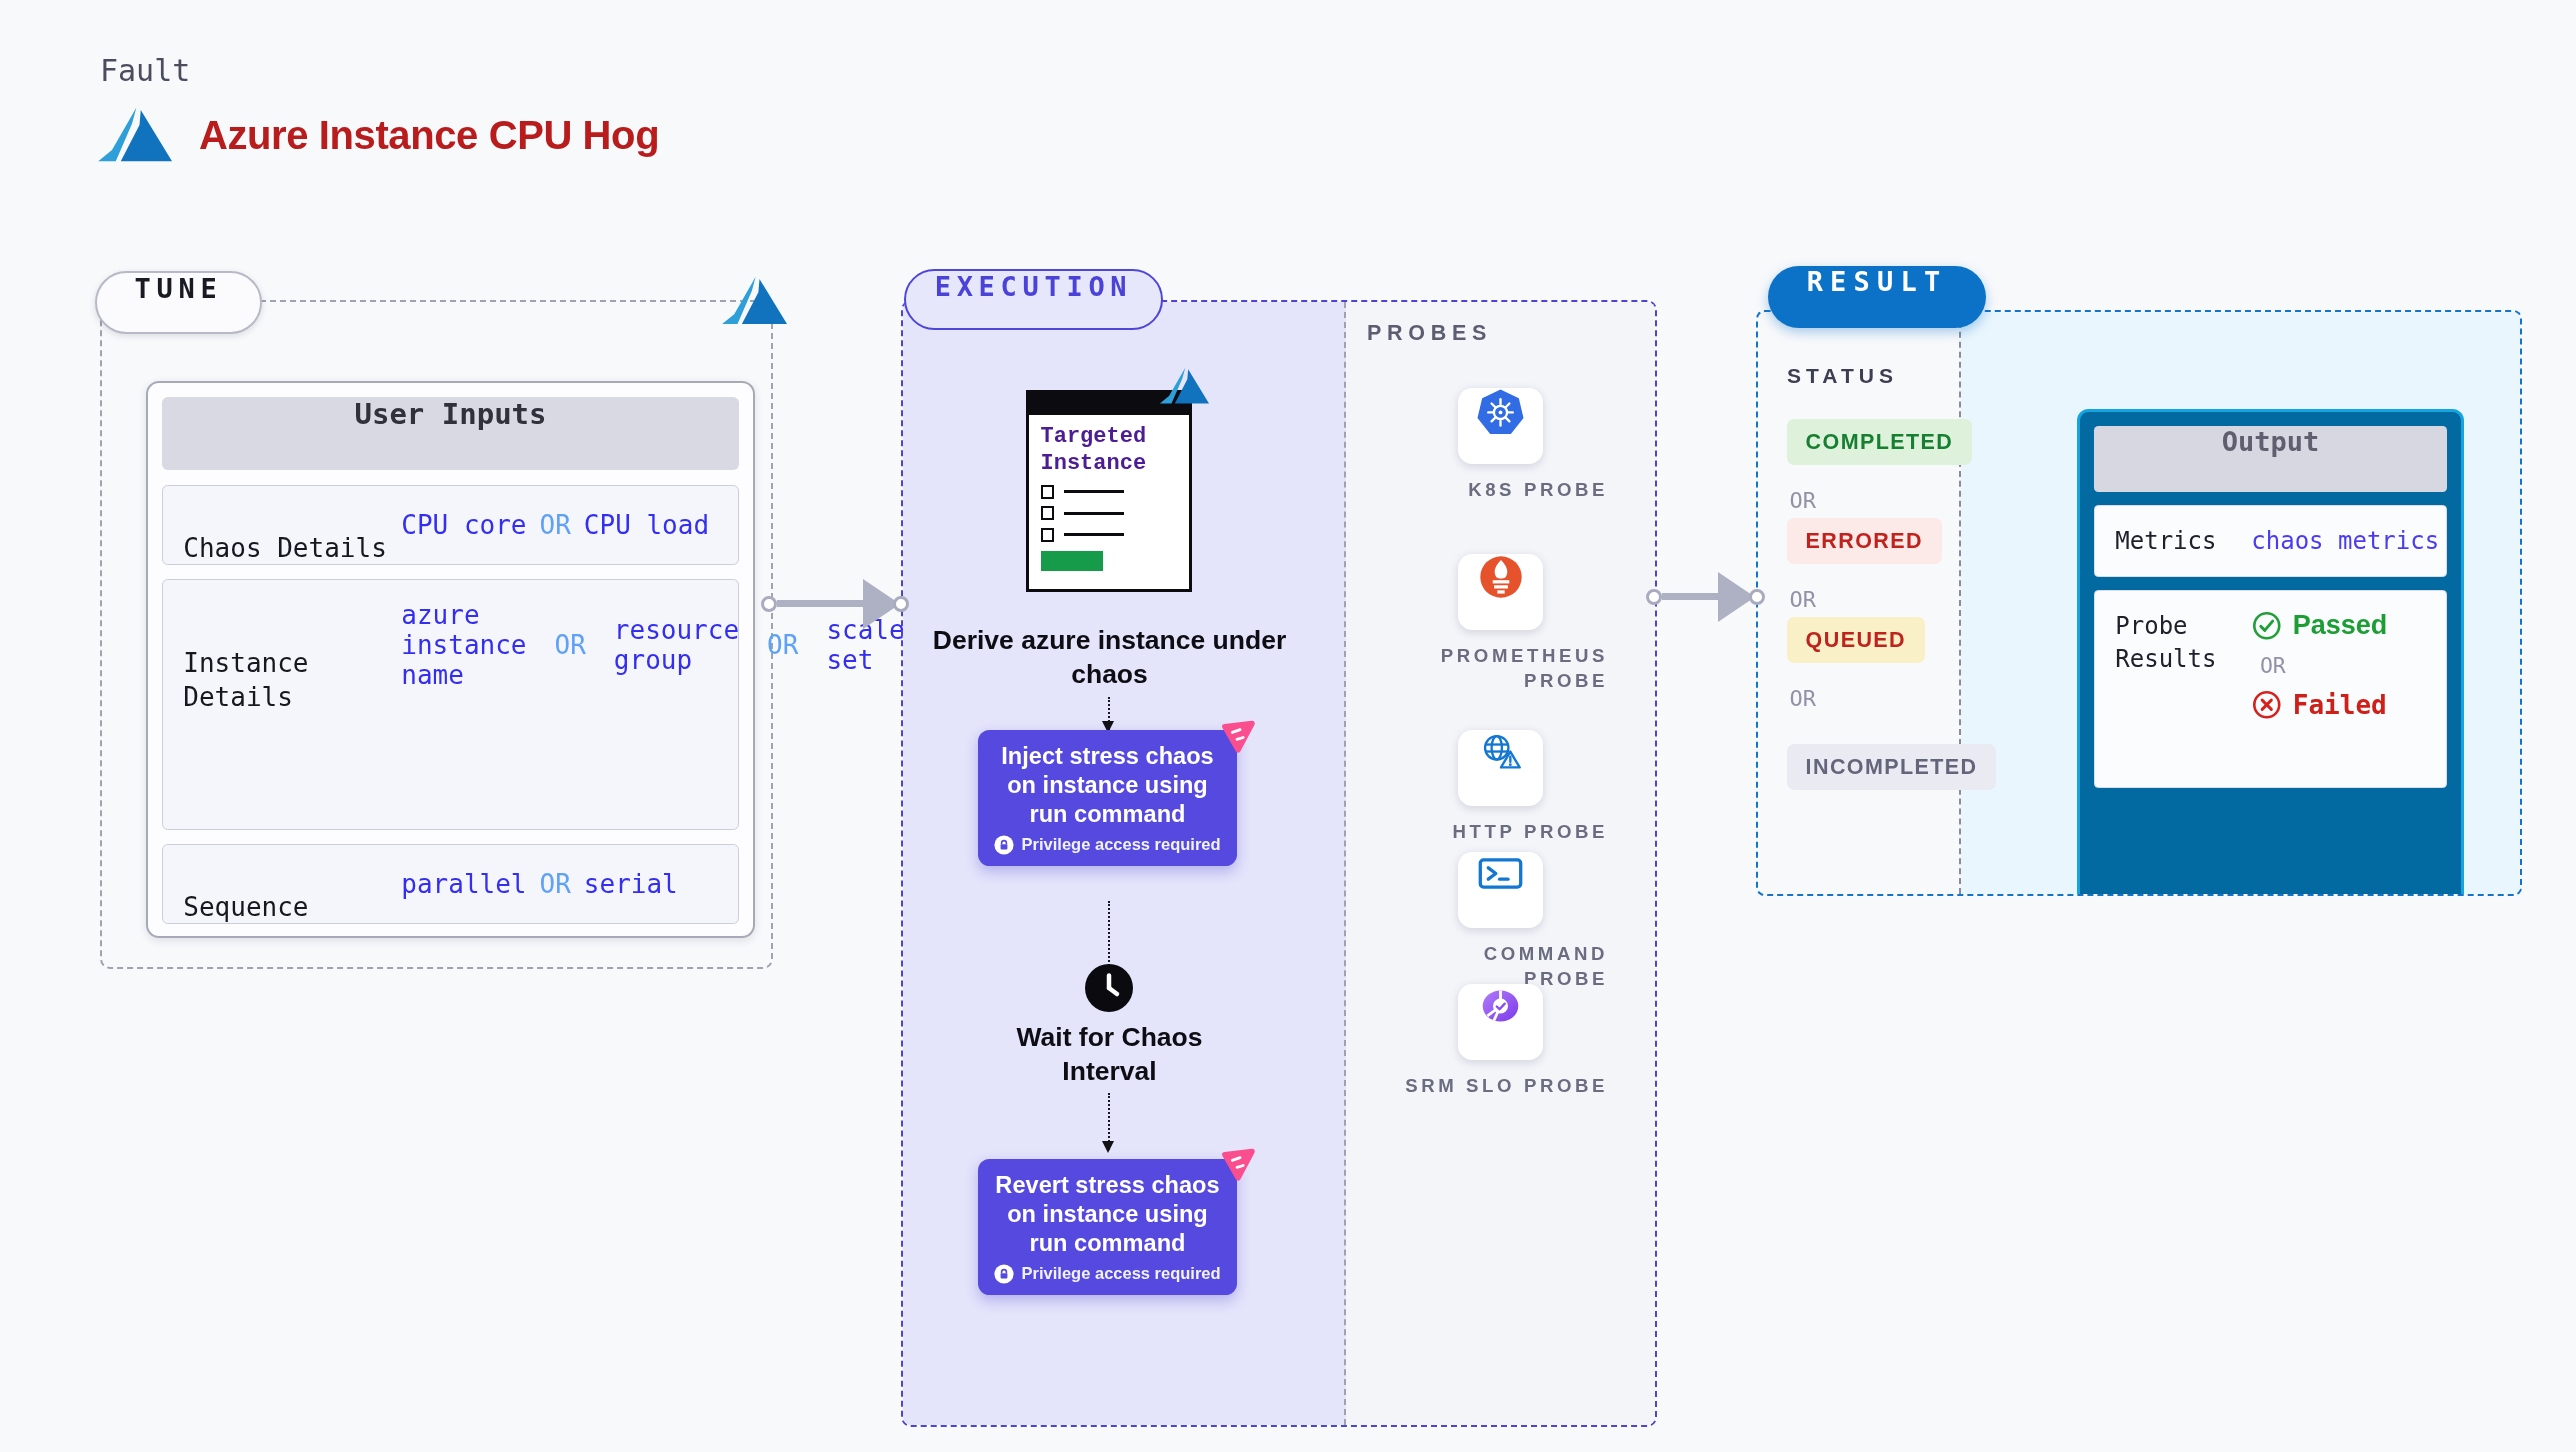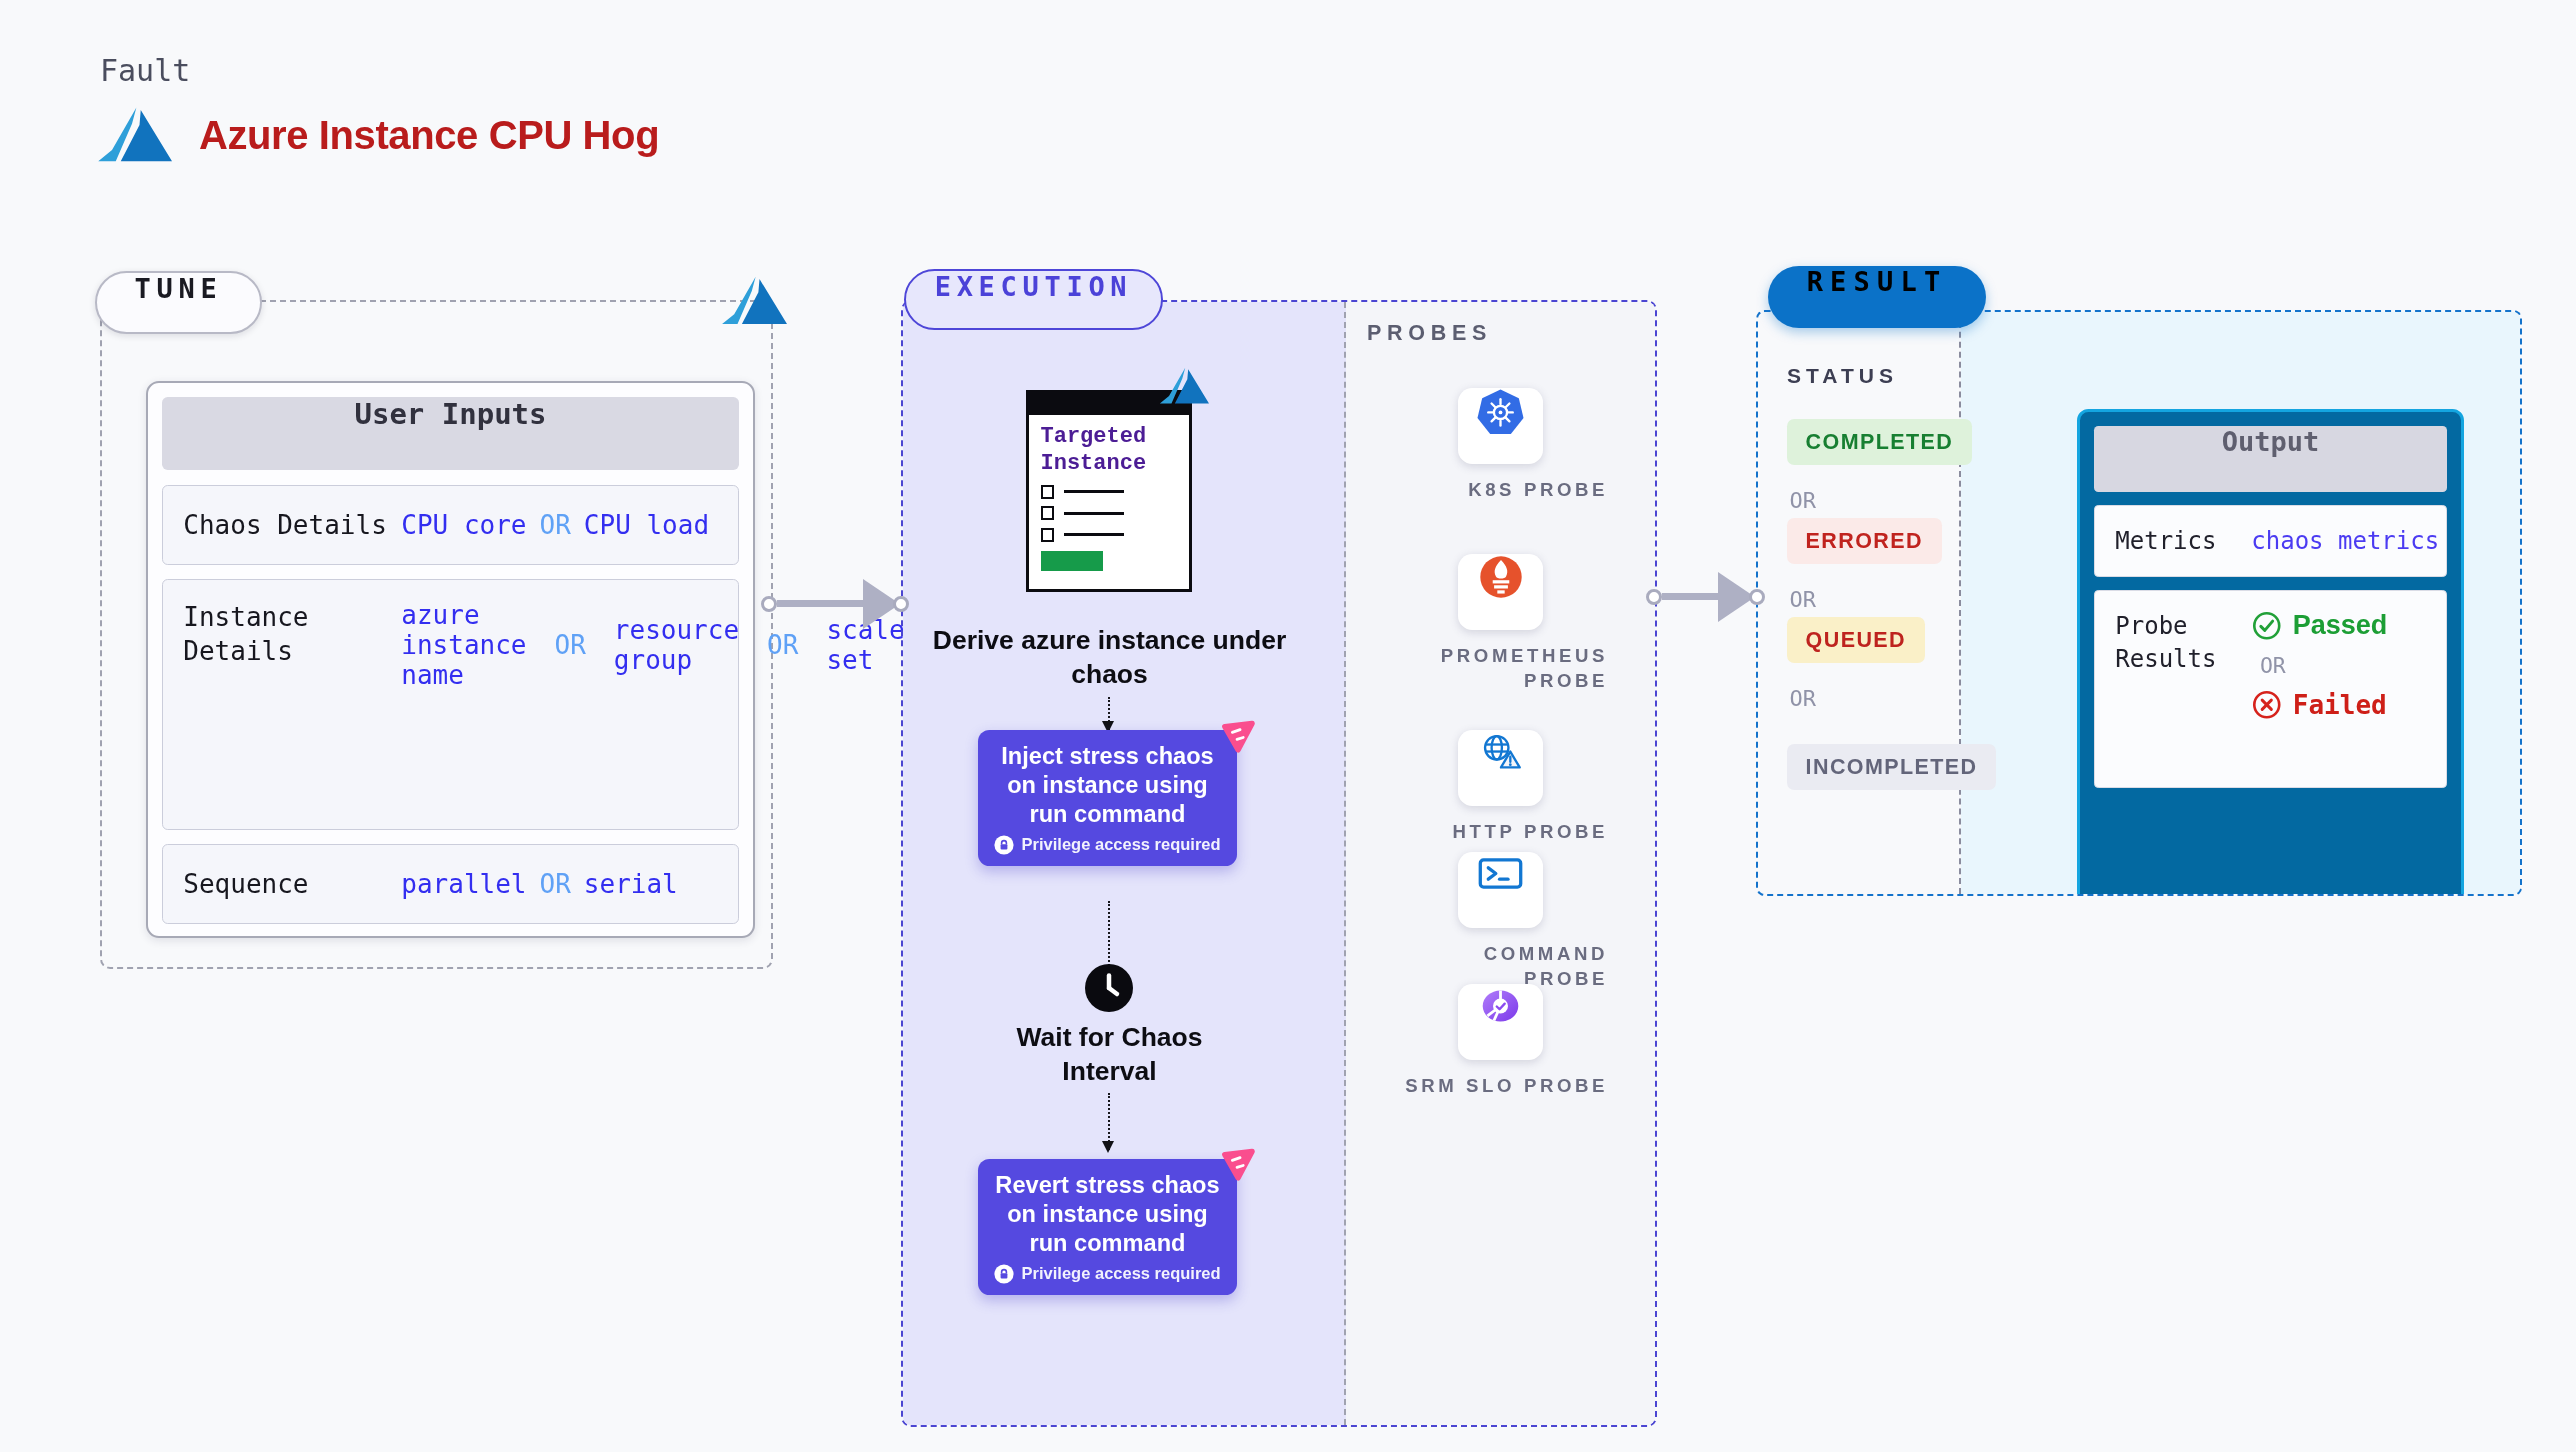--- a/index.html
+++ b/index.html
@@ -16,38 +16,38 @@
   .page-title{font-size:40px;font-weight:800;color:#b91c1c;letter-spacing:-0.4px;}
 
   
   .pill{border-radius:50px;font-family:"DejaVu Sans Mono",monospace;
     font-weight:700;font-size:27px;letter-spacing:5.7px;}
   .tune-pill{left:95px;top:271px;width:163px;height:59px;background:#FBFBFE;
     border:2.1px solid #B8B9C6;color:#1A1A22;box-shadow:0 2.1px 7.2px rgba(20,20,40,.12);}
   .exec-pill{left:904px;top:269px;width:255px;height:57px;background:#E7E7FC;
     border:2.9px solid #4E46D8;color:#4B42D8;}
   .result-pill{left:1768px;top:266px;width:218px;height:62px;background:#0B72C8;
-    color:#000000;letter-spacing:7.2px;box-shadow:0 4.3px 11.5px rgba(11,114,200,.35);}
+    color:#ffffff;letter-spacing:7.2px;box-shadow:0 4.3px 11.5px rgba(11,114,200,.35);}
 
   
   .tune-box{left:100px;top:300px;width:669px;height:665px;
     border:2.1px dashed #A0A2B0;border-radius:10px;}
   .ui-card{left:146px;top:381px;width:609px;height:557px;background:#FDFDFF;
     border:2.1px solid #A7A9B6;border-radius:13px;box-sizing:border-box;padding:14.3px;
     box-shadow:0 2.9px 8.6px rgba(50,50,80,.12);}
   .ui-header{height:73px;background:#D9D9E3;border-radius:5.7px;
     font-family:"DejaVu Sans Mono",monospace;font-weight:700;font-size:29px;color:#31313E;
     margin-bottom:14.3px;}
   .ui-row{border:1.4px solid #CBCDDB;background:#F5F6FB;border-radius:5.7px;
     display:flex;box-sizing:border-box;padding-left:20px;}
   .row-s{height:80px;align-items:center;margin-bottom:14.3px;}
   .row-m{height:251px;align-items:flex-start;padding-top:20px;margin-bottom:14.3px;}
   .row-e{height:80px;align-items:center;}
   .ui-label{width:218px;font-family:"DejaVu Sans Mono",monospace;font-size:26px;
-    color:#17171F;line-height:34px;flex-shrink:0;}
+    color:#17171F;line-height:34px;flex-shrink:0;margin-top:46px;}
   .vals{display:flex;gap:13px;font-family:"DejaVu Sans Mono",monospace;
     font-size:26px;font-weight:500;}
   .vcol{display:flex;flex-direction:row;gap:28px;align-items:center;
     font-family:"DejaVu Sans Mono",monospace;font-size:26px;font-weight:500;}
   .val{color:#332EF0;}
   .orv{color:#5FA1F6;}
 
   
   .ring{width:15.8px;height:15.8px;border:3.6px solid #A9ABBE;background:#fff;
     border-radius:50%;box-sizing:border-box;z-index:30;}

